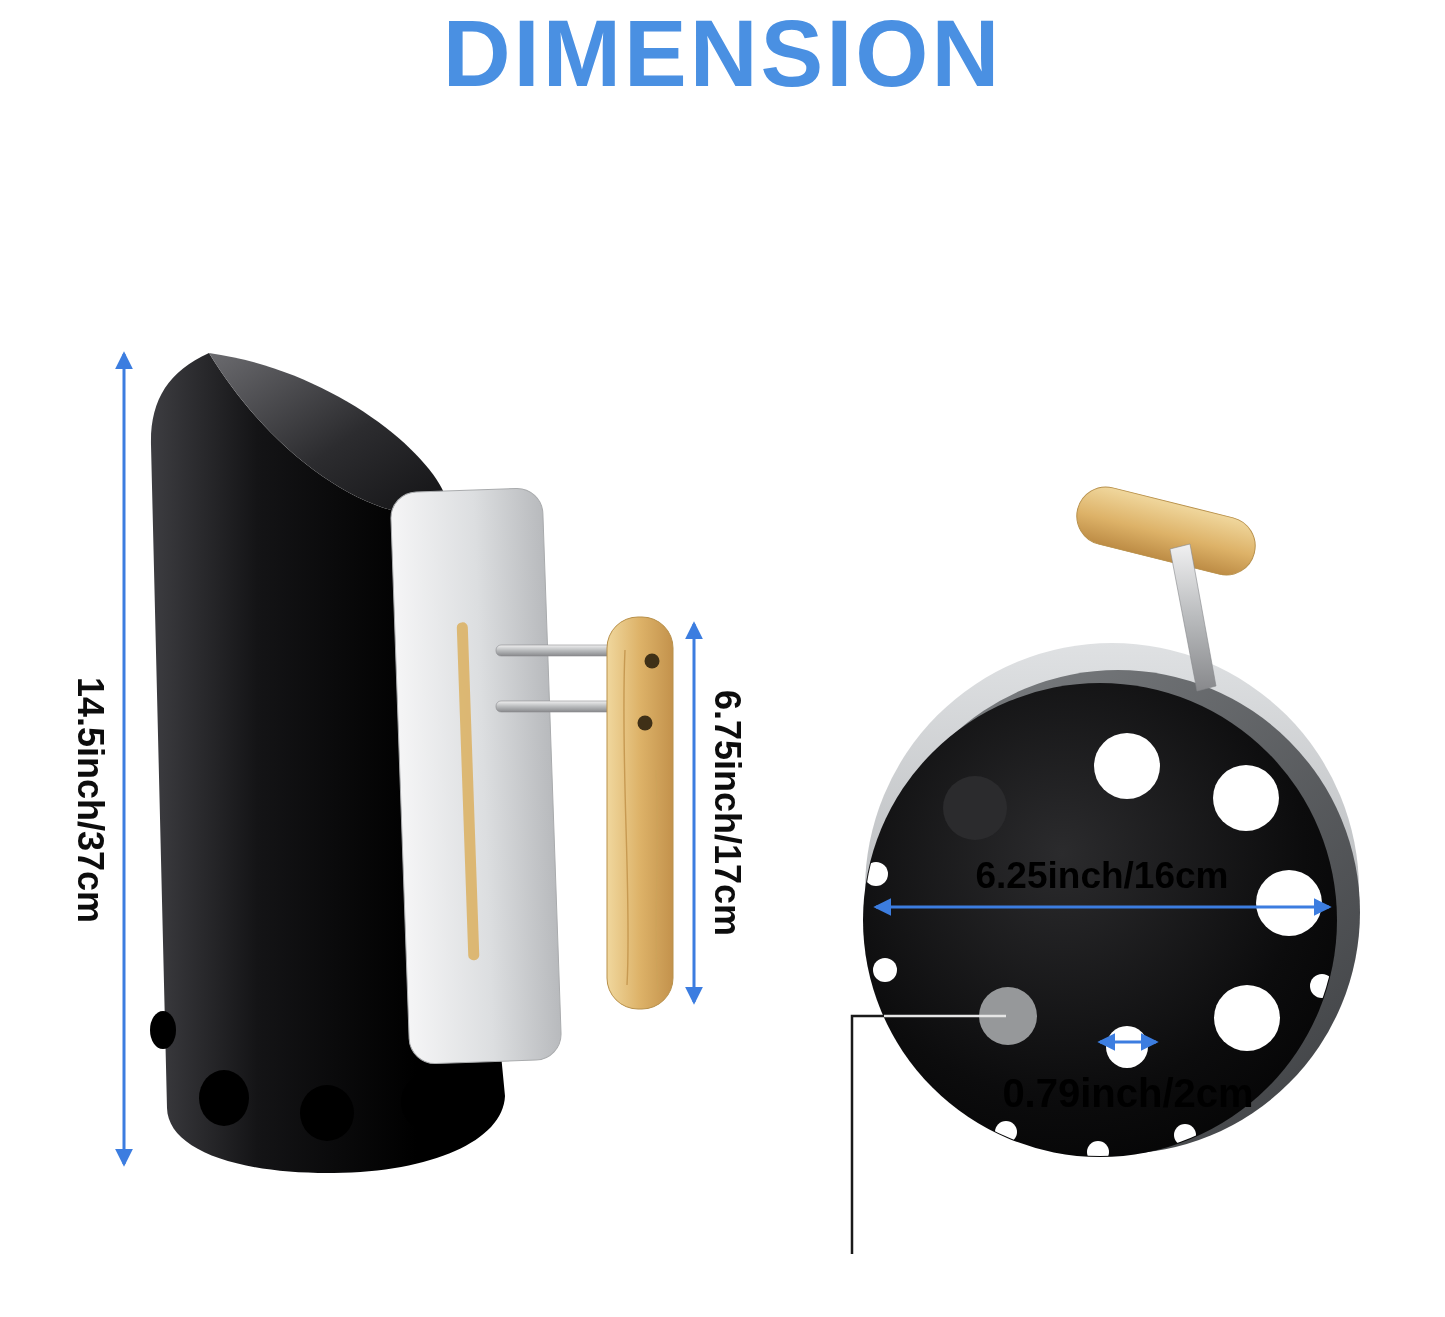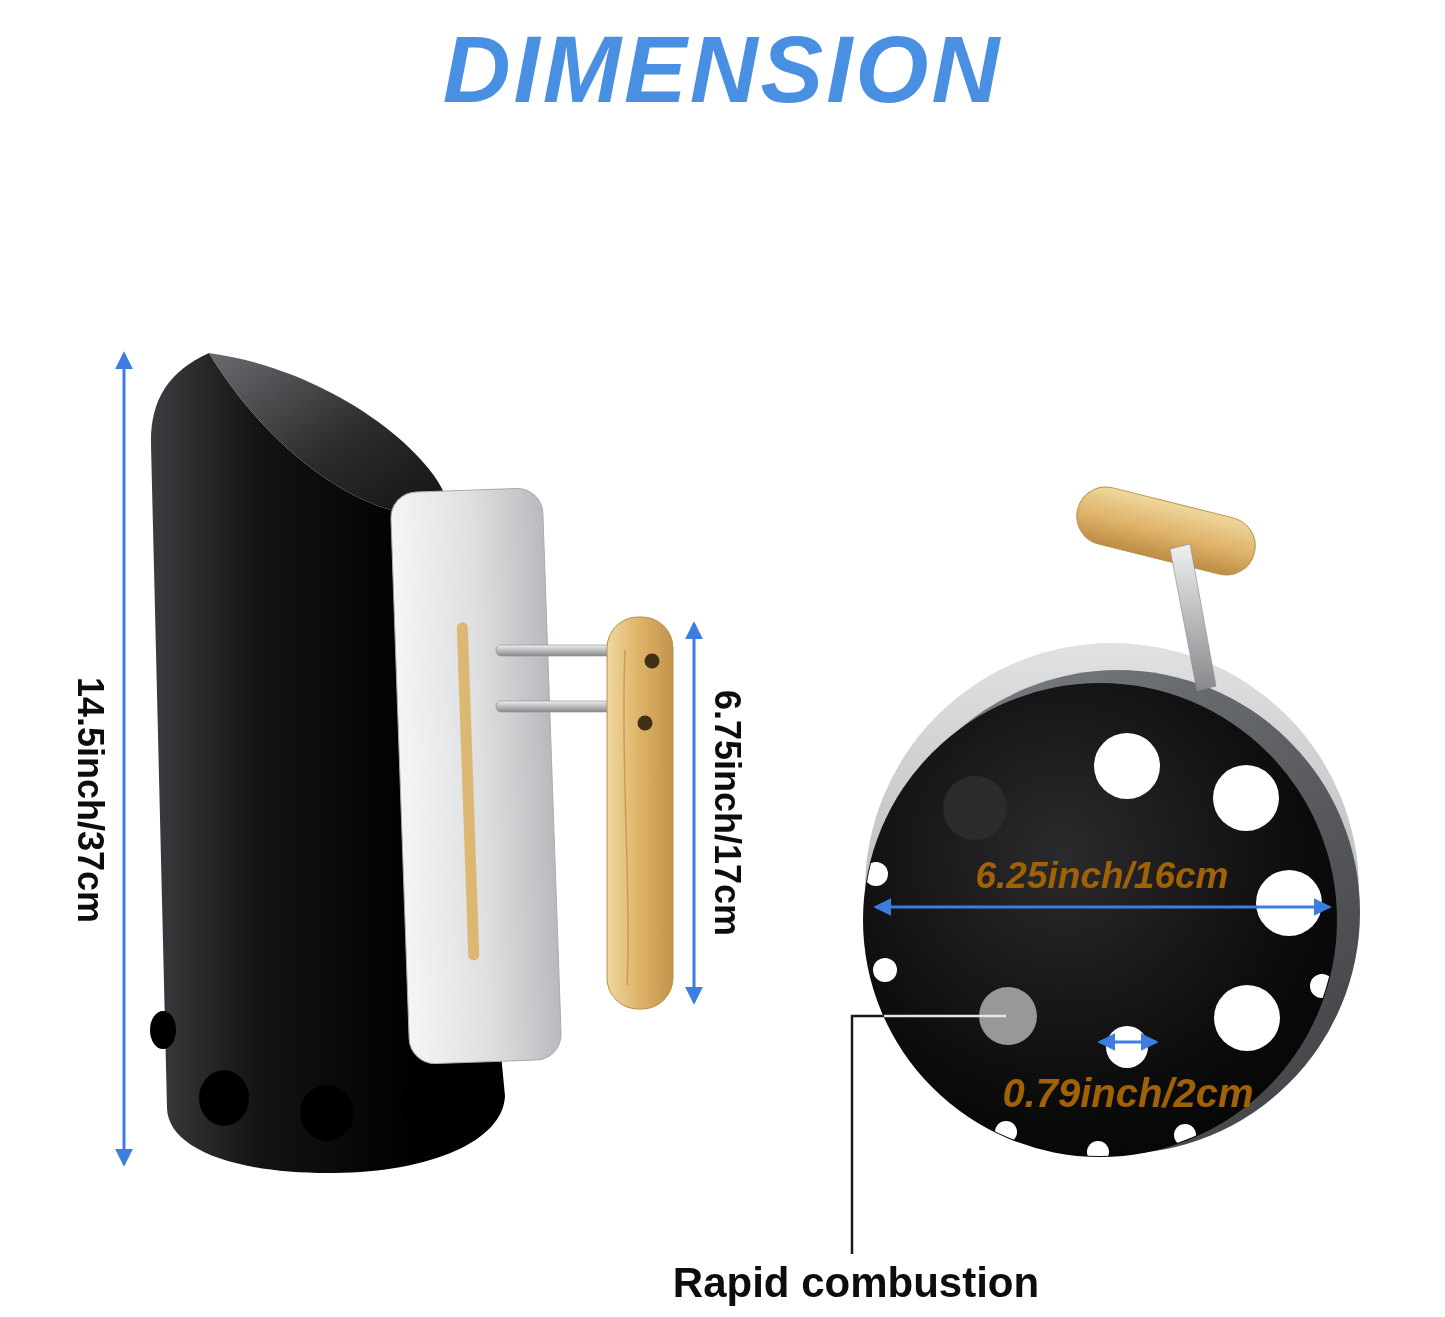--- a/index.html
+++ b/index.html
@@ -6,32 +6,31 @@
   .canvas{
     position:relative;
     width:1445px;height:1317px;
     background:#ffffff;
     overflow:hidden;
     font-family:"Liberation Sans", sans-serif;
   }
   .art{position:absolute;left:0;top:0;width:1445px;height:1317px;}
   .title{
     position:absolute;left:0;right:0;top:0;
-    margin:16px;text-align:center;
+    margin:0;text-align:center;
     font-size:94px;font-weight:bold;letter-spacing:3px;
     color:#4A90E2;
-    font-style:italic;
   }
   .lbl{
     position:absolute;white-space:nowrap;
     font-weight:bold;color:#0D0D0D;
     transform:translate(-50%,-50%);
   }
   .lbl.vert{transform:translate(-50%,-50%) rotate(90deg);}
-  .lbl.white{color:#a16207;font-style:italic;}
+  .lbl.white{color:#000000;}
   .lbl-height{left:90px;top:800px;font-size:36px;}
   .lbl-handle{left:727px;top:813px;font-size:36px;}
   .lbl-diameter{left:1102px;top:876px;font-size:37px;}
   .lbl-hole{left:1128px;top:1093px;font-size:40px;}
   .lbl-rapid{left:856px;top:1283px;font-size:42px;}
 </style>
 </head>
 <body>
 
 <div class="canvas">
@@ -166,15 +165,14 @@
   </svg>
 
   <div class="lbl vert lbl-height">14.5inch/37cm</div>
 
   <div class="lbl vert lbl-handle">6.75inch/17cm</div>
 
   <div class="lbl white lbl-diameter">6.25inch/16cm</div>
 
   <div class="lbl white lbl-hole">0.79inch/2cm</div>
 
-  <div class="lbl lbl-rapid">Rapid combustion</div>
 
 </div>
 
 </body></html>

